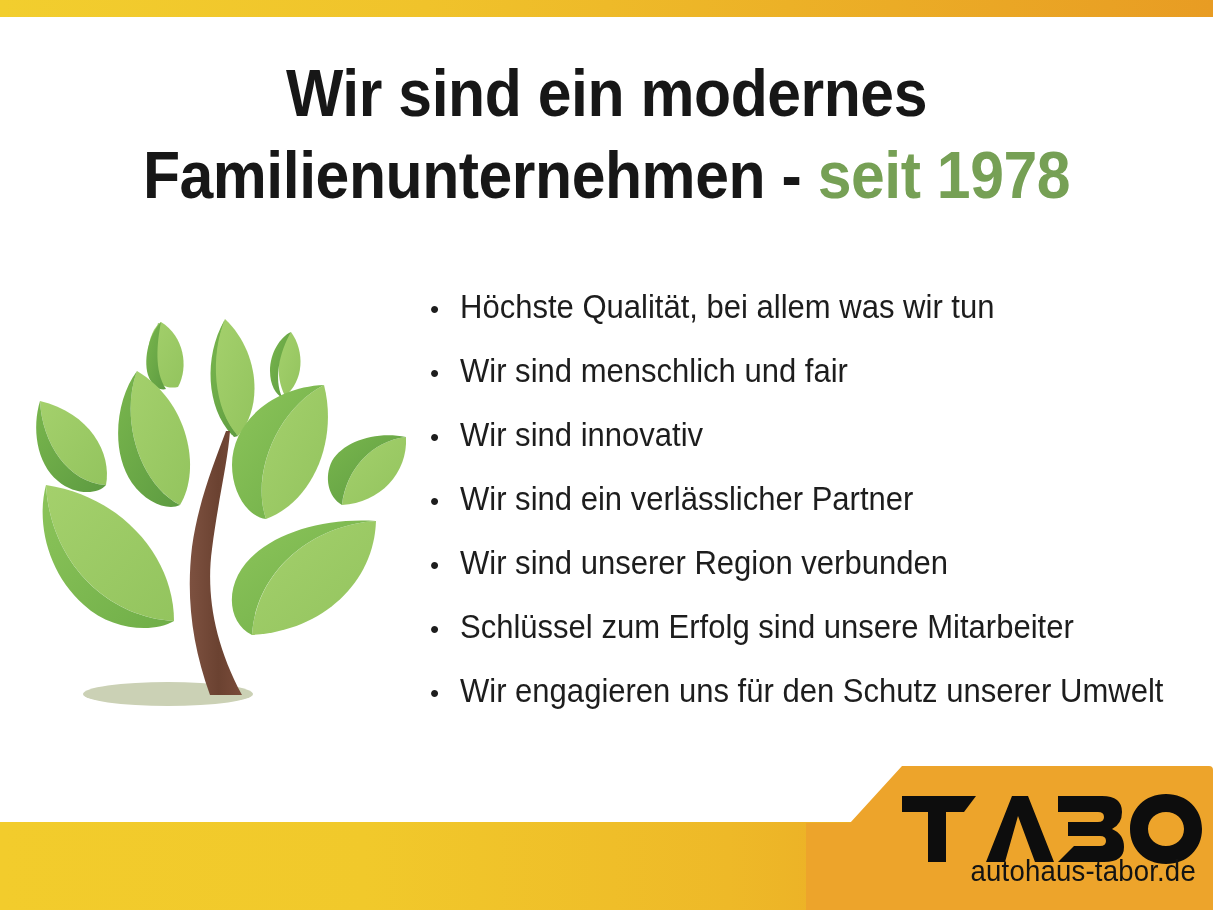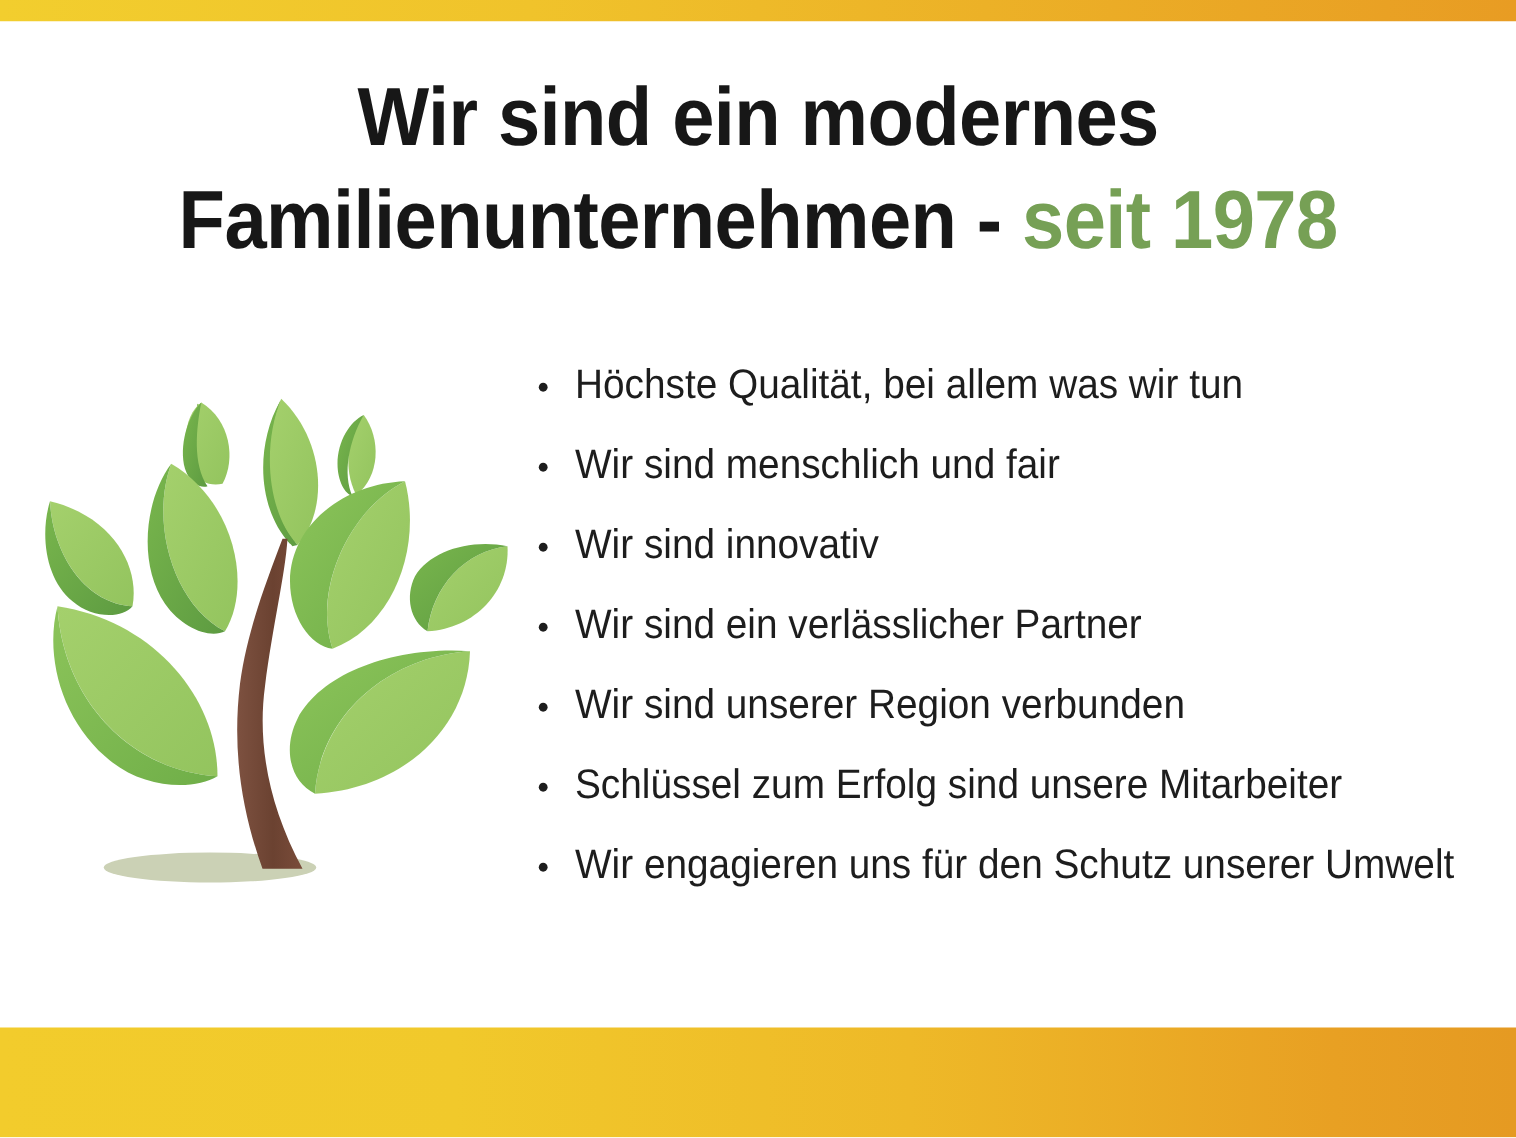--- a/index.html
+++ b/index.html
@@ -230,14 +230,32 @@
       <span class="bullet-text">Schlüssel zum Erfolg sind unsere Mitarbeiter</span>
     </div>
     <div class="bullet-row">
       <span class="bullet-dot">•</span>
       <span class="bullet-text">Wir engagieren uns für den Schutz unserer Umwelt</span>
     </div>
   </div>
 
   <div class="bottom-bar"></div>
 
+  <div class="logo-block">
+    <svg class="logo-svg" width="407" height="148" viewBox="0 0 407 148" xmlns="http://www.w3.org/2000/svg">
+
+      <path d="M96 4 L403 4 Q407 4 407 8 L407 148 L0 148 L0 61 L44 61 Z" fill="#eda42b"></path>
+
+      <g fill="#0d0d0d">
+
+        <path d="M96 34 L170 34 L158 50 L140 50 L140 100 L122 100 L122 50 L96 50 Z"></path>
+
+        <path d="M180 100 L206 34 L222 34 L248 100 L229 100 L212 54 L199 100 Z"></path>
+
+        <path d="M252 34 L296 34 Q316 34 316 50 Q316 62 306 67 Q318 72 318 85 Q318 100 298 100 L252 100 L268 84 L294 84 Q300 84 300 79 Q300 74 294 74 L262 74 L262 60 L292 60 Q298 60 298 55 Q298 50 292 50 L252 50 Z"></path>
+
+        <path d="M360 32 C381 32 396 47 396 67 C396 87 381 102 360 102 C339 102 324 87 324 67 C324 47 339 32 360 32 Z M360 50 C350 50 342 57 342 67 C342 77 350 84 360 84 C370 84 378 77 378 67 C378 57 370 50 360 50 Z"></path>
+      </g>
+    </svg>
+    <div class="logo-domain">autohaus-tabor.de</div>
+  </div>
 
 </div>
 
 </body></html>

